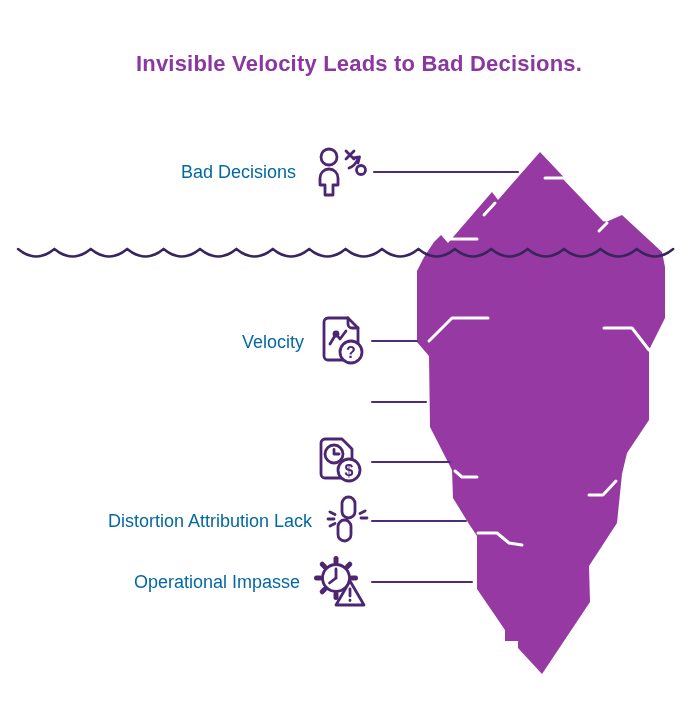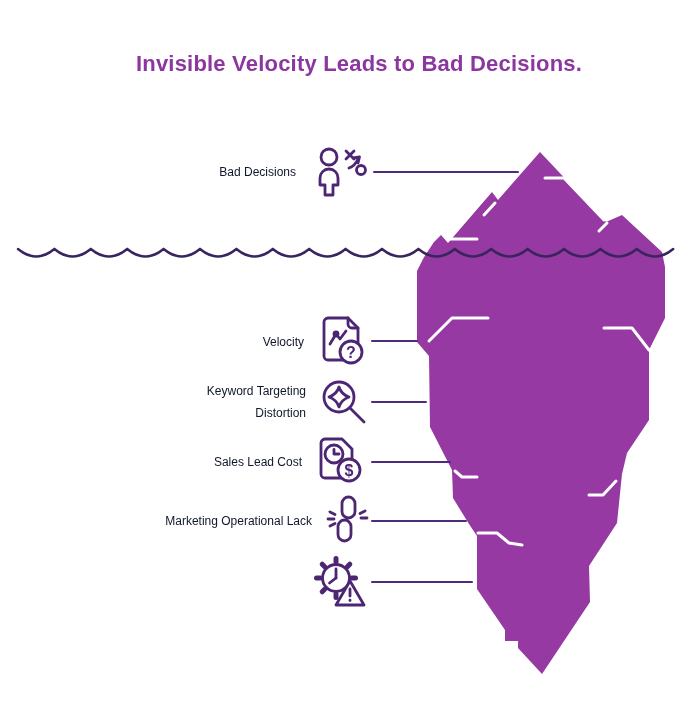--- a/index.html
+++ b/index.html
@@ -14,21 +14,21 @@
   #scene{position:absolute;left:0;top:0;}
   .iceberg{fill:#9639a2;stroke:none;}
   .accent{fill:none;stroke:#ffffff;stroke-width:3;stroke-linecap:round;stroke-linejoin:round;}
   .waterline{fill:none;stroke:#38255e;stroke-width:2.5;stroke-linecap:round;}
   .leader{stroke:#4d2b7d;stroke-width:2;stroke-linecap:round;}
   .row{
     position:absolute;right:322px;display:flex;align-items:center;gap:12px;
     transform:translateY(-50%);
   }
   .label{
-    text-align:right;font-size:12px;line-height:22px;color:#0f172a;white-space:nowrap;
+    text-align:right;font-size:18px;line-height:22px;color:#0369a1;white-space:nowrap;
   }
   .label span{display:block;}
   .icon{flex:none;display:block;}
   .icon path,.icon circle,.icon rect,.icon polyline,.icon line{
     fill:none;stroke:#4c2673;stroke-width:2.8;stroke-linecap:round;stroke-linejoin:round;
   }
   .icon .badge{fill:#ffffff;}
   .icon text{
     font-family:"Liberation Sans",sans-serif;font-weight:bold;font-size:16px;
     fill:#4c2673;stroke:none;text-anchor:middle;
@@ -92,61 +92,50 @@
     <svg class="icon" width="54" height="54" viewBox="0 0 54 54">
       <path d="M12,3 h20 l10,10 v28 a4,4 0 0 1 -4,4 H12 a4,4 0 0 1 -4,-4 V7 a4,4 0 0 1 4,-4 z"></path>
       <path d="M32,3 v6 a4,4 0 0 0 4,4 h6"></path>
       <polyline points="14,29 20,19 24,24 30,16"></polyline>
       <circle cx="20" cy="19" r="2"></circle>
       <circle class="badge" cx="35" cy="37" r="11"></circle>
       <text x="35" y="43">?</text>
     </svg>
   </div>
 
-  <div class="row" style="top:402px">
-    <div class="label">
-      <span>Keyword Targeting</span>
-      <span>Distortion</span>
-    </div>
-    <svg class="icon" width="52" height="52" viewBox="0 0 52 52">
-      <circle cx="21" cy="21" r="15"></circle>
-      <path d="M32,32 L46,46"></path>
-      <path d="M21,11 q2,7 10,10 q-8,3 -10,10 q-2,-7 -10,-10 q8,-3 10,-10 z"></path>
-    </svg>
-  </div>
 
   <div class="row" style="top:462px">
-    <div class="label">
-      <span>Sales Lead Cost</span>
-    </div>
     <svg class="icon" width="56" height="52" viewBox="0 0 56 52">
       <path d="M11,3 h17 l10,10 v25 a4,4 0 0 1 -4,4 H11 a4,4 0 0 1 -4,-4 V7 a4,4 0 0 1 4,-4 z"></path>
       <circle cx="20" cy="18" r="9"></circle>
       <path d="M20,13.5 V18 h5"></path>
       <circle class="badge" cx="35" cy="34" r="11"></circle>
       <text x="35" y="40">$</text>
     </svg>
   </div>
 
   <div class="row" style="top:521px">
     <div class="label">
-      <span>Marketing Operational Lack</span>
+      <span>Distortion Attribution Lack</span>
     </div>
     <svg class="icon" width="46" height="56" viewBox="0 0 46 56">
       <rect x="18" y="4" width="13" height="21" rx="6.5"></rect>
       <rect x="14" y="27" width="13" height="21" rx="6.5"></rect>
       <path d="M6,19 l5,2.5"></path>
       <path d="M4,26 h6"></path>
       <path d="M6,33 l5,-2.5"></path>
       <path d="M41,18 l-5,2.5"></path>
       <path d="M43,25 h-6"></path>
     </svg>
   </div>
 
   <div class="row" style="top:582px">
+    <div class="label">
+      <span>Operational Impasse</span>
+    </div>
     <svg class="icon" width="58" height="56" viewBox="0 0 58 56">
       <circle cx="24" cy="24" r="13.5"></circle>
       <path class="tooth" d="M40,24 h3.5"></path>
       <path class="tooth" d="M35.3,35.3 l2.5,2.5"></path>
       <path class="tooth" d="M24,40 v3.5"></path>
       <path class="tooth" d="M12.7,35.3 l-2.5,2.5"></path>
       <path class="tooth" d="M8,24 H4.5"></path>
       <path class="tooth" d="M12.7,12.7 l-2.5,-2.5"></path>
       <path class="tooth" d="M24,8 V4.5"></path>
       <path class="tooth" d="M35.3,12.7 l2.5,-2.5"></path>

